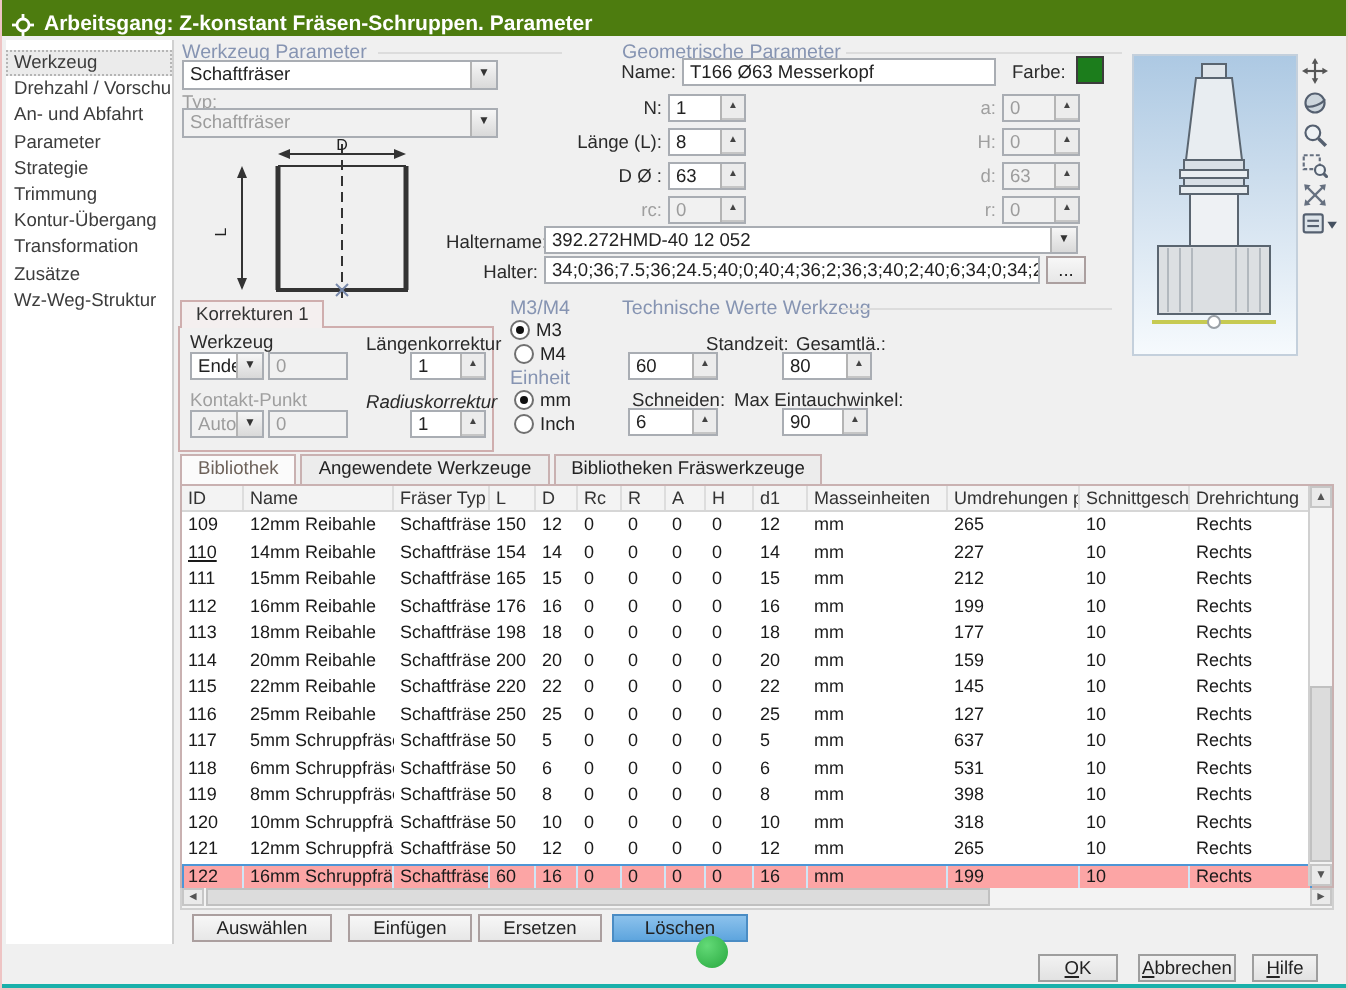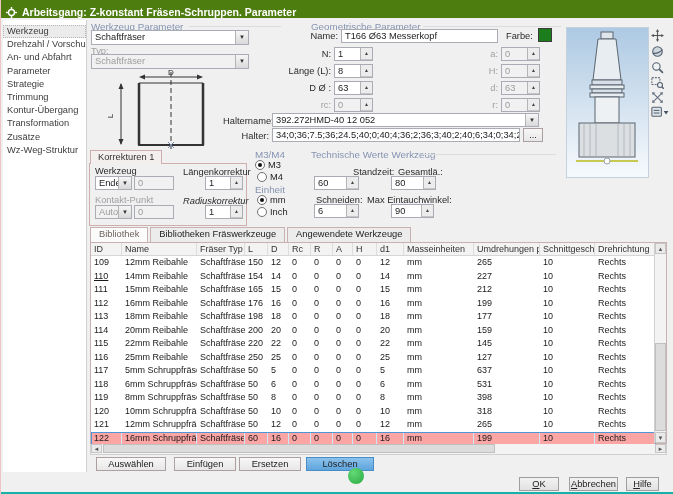--- a/index.html
+++ b/index.html
@@ -346,22 +346,22 @@
   <div class="field" style="left:390px;top:204px;width:43px;height:14px;">
     <span>90</span>
     <span class="ud">
         <b>▲</b>
         <b>▼</b>
       </span>
   </div>
 
   <div id="lib-tabs">
       <div class="tab active">Bibliothek</div>
+      <div class="tab">Angewendete Werkzeuge</div>
       <div class="tab">Bibliotheken Fräswerkzeuge</div>
-      <div class="tab">Angewendete Werkzeuge</div>
     </div>
   <div id="lib-table">
     <div id="thead">
         <div class="hcell" style="width: 31px;">ID</div>
         <div class="hcell" style="width: 75px;">Name</div>
         <div class="hcell" style="width: 48px;">Fräser Typ</div>
         <div class="hcell" style="width: 23px;">L</div>
         <div class="hcell" style="width: 21px;">D</div>
         <div class="hcell" style="width: 22px;">Rc</div>
         <div class="hcell" style="width: 22px;">R</div>

